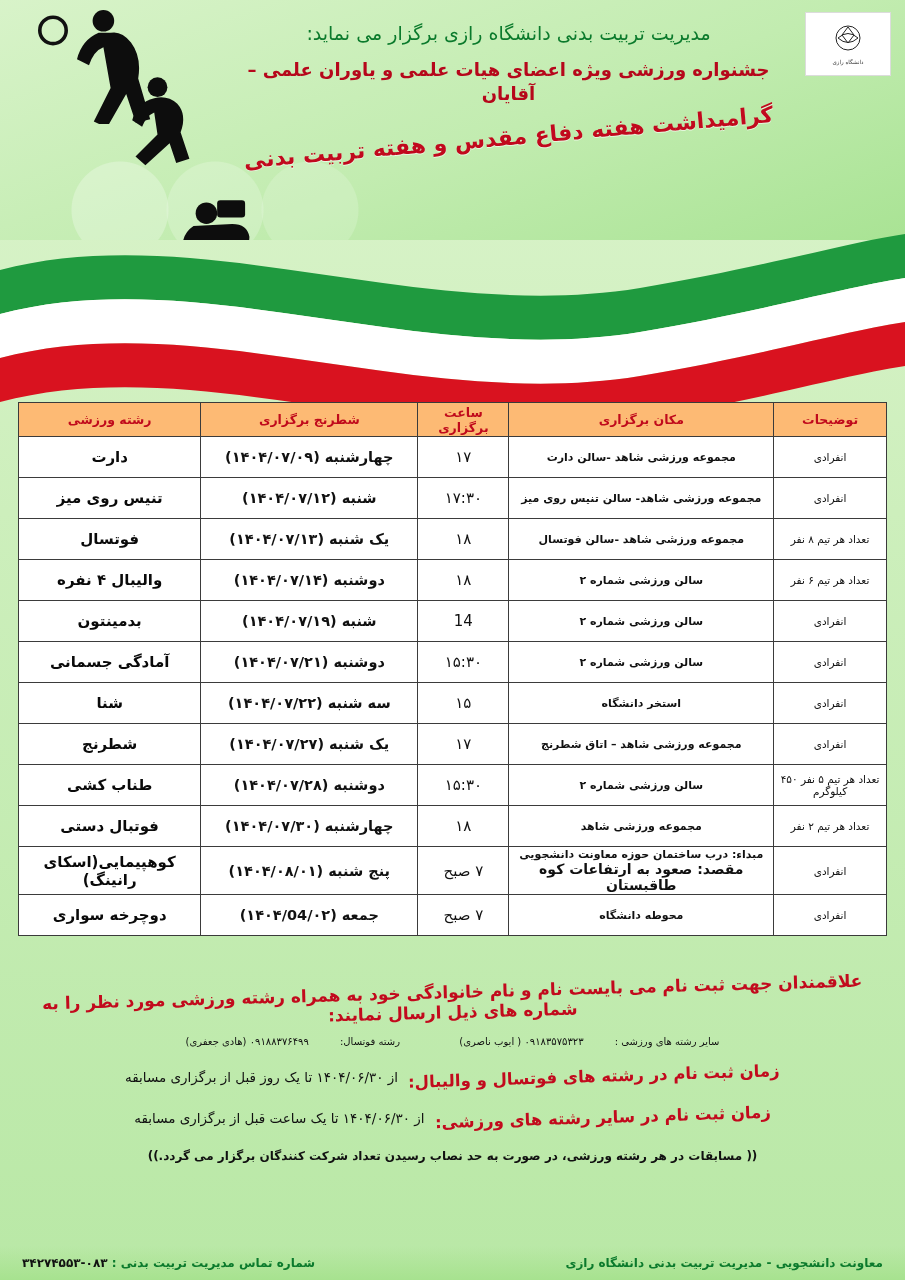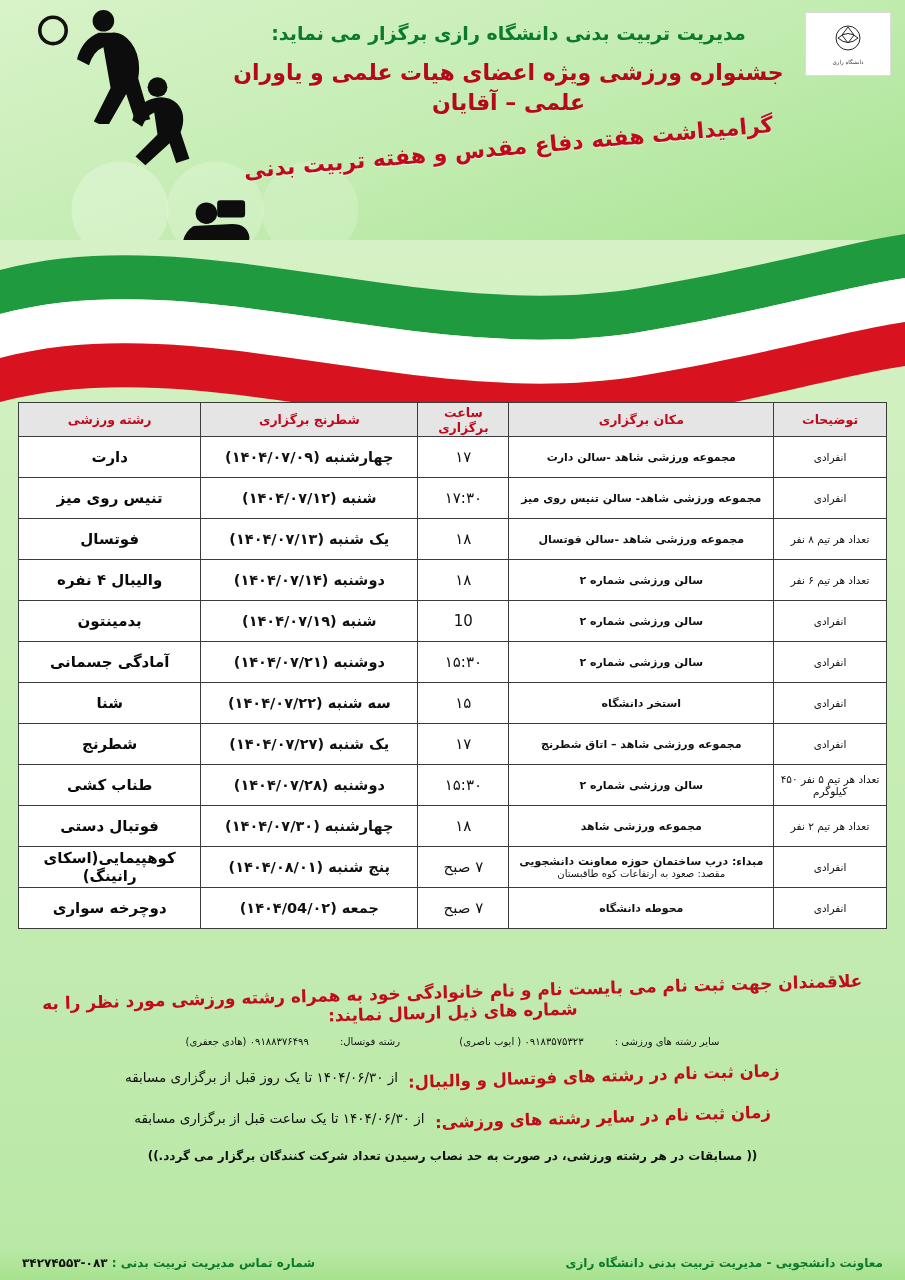--- a/index.html
+++ b/index.html
@@ -51,27 +51,27 @@
   .logo-mark { width: 40px; height: 34px; }
   .logo-caption { font-size: 5.5px; color: #3a3a3a; }
 
   .header-texts {
     position: absolute;
     top: 22px; right: 118px; left: 230px;
     text-align: center;
   }
   .line-1 {
     font-size: 19px;
-    font-weight: bold;
+    font-weight: normal;
     color: #0b7a2c;
     letter-spacing: .2px;
     margin-bottom: 14px;
   }
   .line-2 {
-    font-size: 22px;
+    font-size: 18px;
     font-weight: bold;
     color: #b6071b;
     line-height: 1.35;
   }
   .line-3 {
     margin-top: 18px;
     font-size: 22px;
     font-weight: bold;
     color: #c1091d;
     transform: rotate(-5deg);
@@ -99,38 +99,38 @@
     background: #ffffff;
     table-layout: fixed;
   }
   th, td {
     border: 1px solid #3b3b3b;
     text-align: center;
     vertical-align: middle;
     color: #111;
   }
   thead th {
-    background: #e5e5e5;
+    background: #fdba74;
     color: #c00a1c;
     font-weight: bold;
     font-size: 12.5px;
     height: 34px;
   }
   tbody td { height: 41px; font-size: 12px; }
   td.sport {
     font-weight: bold;
     font-size: 15px;
     color: #0a0a0a;
     border-radius: 10px;
   }
   td.date { font-weight: bold; font-size: 14.5px; }
   td.time { font-weight: normal; font-size: 15px; }
   td.place { font-size: 11px; font-weight: bold; }
   td.note  { font-size: 10.5px; }
-  td.place small { display:block; font-size: 10px; font-weight: normal; text-align: center;}
+  td.place small { display:block; font-size: 14px; font-weight: bold; text-align: center;}
   col.c-note   { width: 13%; }
   col.c-place  { width: 30.5%; }
   col.c-time   { width: 10.5%; }
   col.c-date   { width: 25%; }
   col.c-sport  { width: 21%; }
 
   
   .footer {
     position: absolute;
     top: 972px; left: 0; right: 0; bottom: 0;
@@ -284,21 +284,21 @@
         <tr>
           <td class="note">تعداد هر تیم ۶ نفر</td>
           <td class="place">سالن ورزشی شماره ۲</td>
           <td class="time">۱۸</td>
           <td class="date">دوشنبه (۱۴۰۴/۰۷/۱۴)</td>
           <td class="sport">والیبال ۴ نفره</td>
         </tr>
         <tr>
           <td class="note">انفرادی</td>
           <td class="place">سالن ورزشی شماره ۲</td>
-          <td class="time">10</td>
+          <td class="time">14</td>
           <td class="date">شنبه (۱۴۰۴/۰۷/۱۹)</td>
           <td class="sport">بدمینتون</td>
         </tr>
         <tr>
           <td class="note">انفرادی</td>
           <td class="place">سالن ورزشی شماره ۲</td>
           <td class="time">۱۵:۳۰</td>
           <td class="date">دوشنبه (۱۴۰۴/۰۷/۲۱)</td>
           <td class="sport">آمادگی جسمانی</td>
         </tr>

